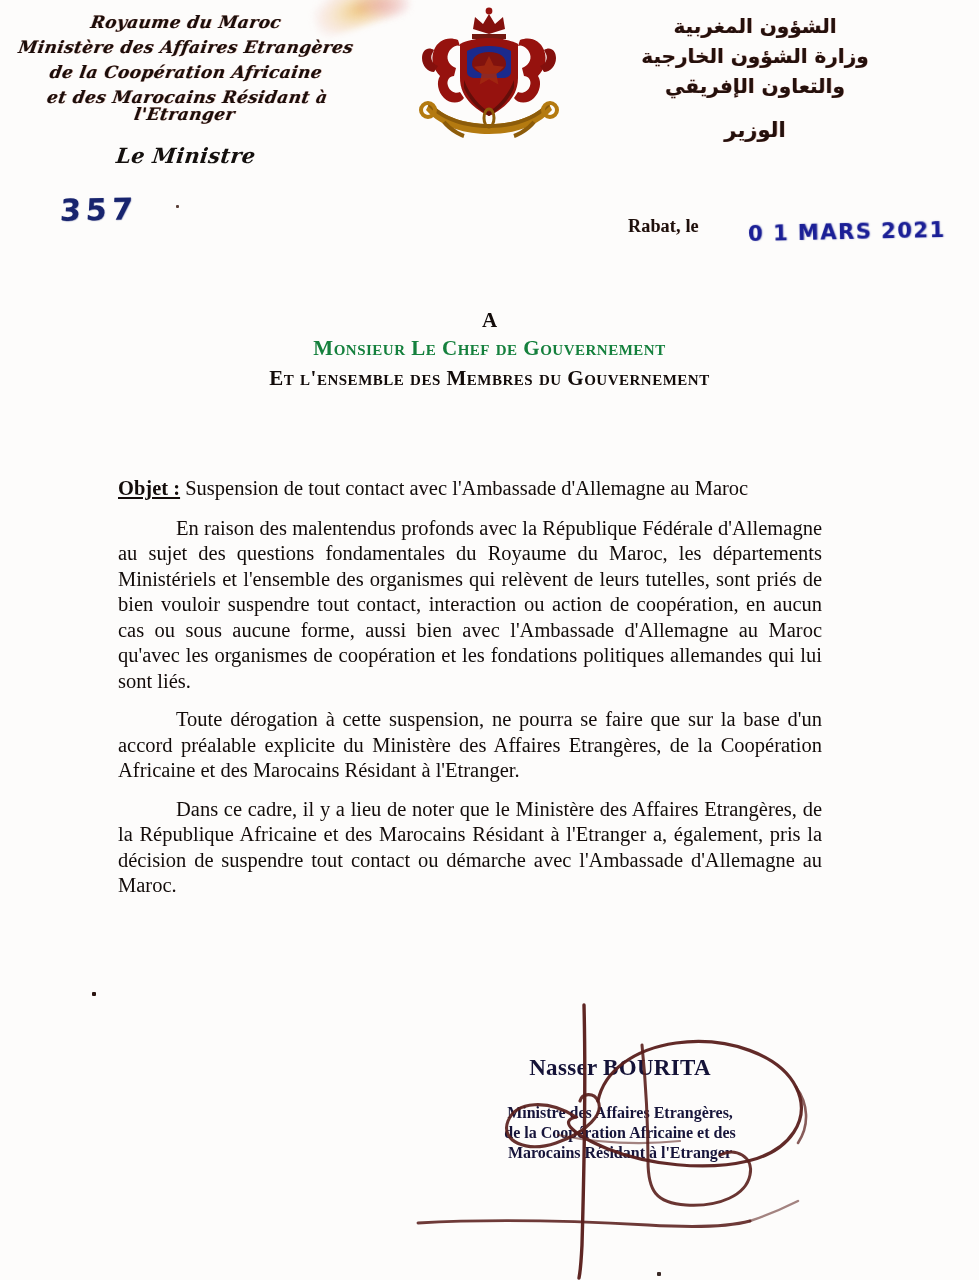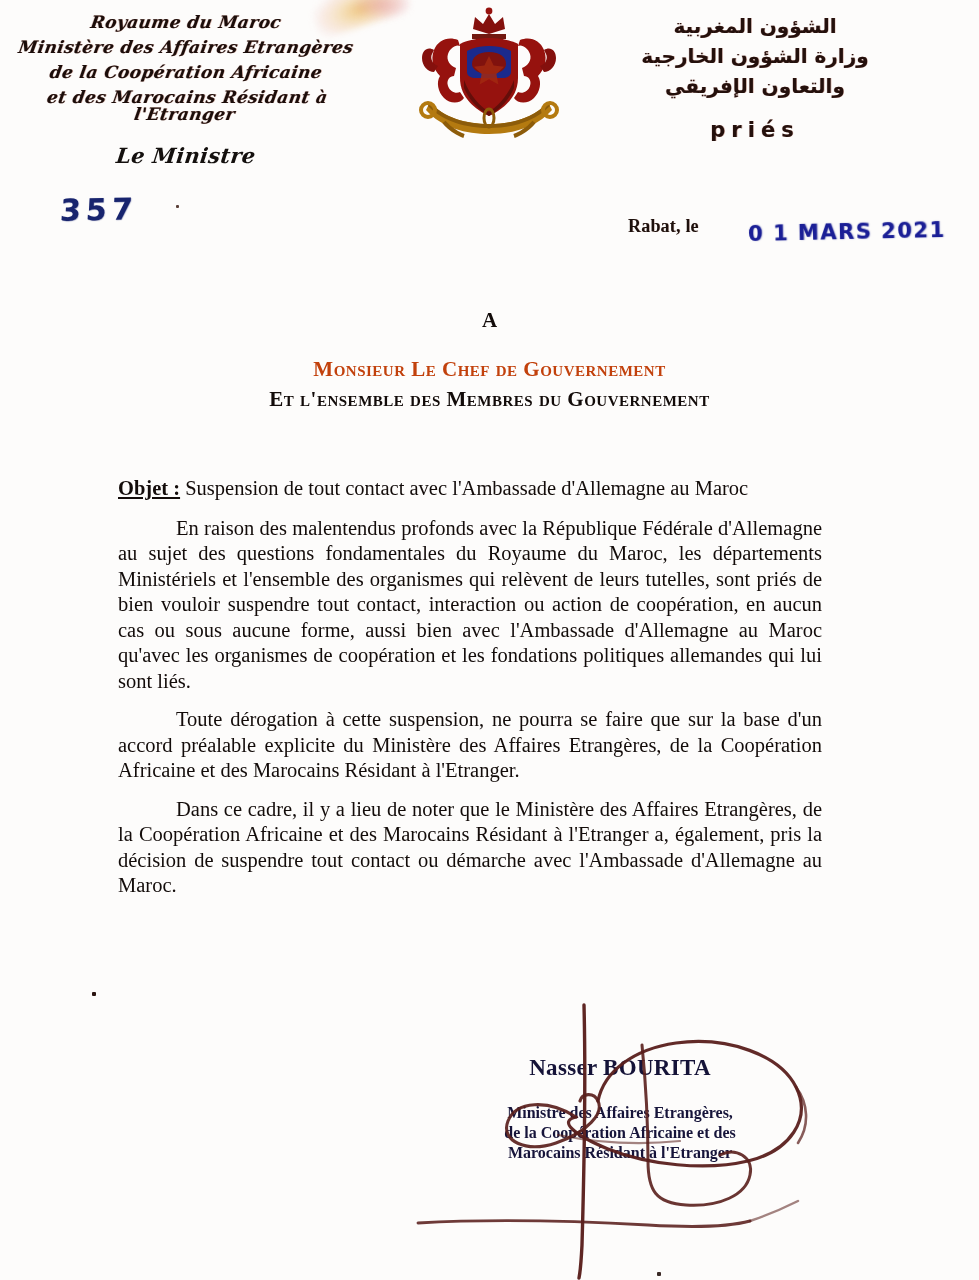--- a/index.html
+++ b/index.html
@@ -82,22 +82,22 @@
     text-shadow:0.8px 0.4px 1.2px rgba(20,28,140,.55);
   }
 
   
   .addr{position:absolute;left:0;top:308px;width:979px;text-align:center;}
   .addr .a{
     display:block;font-family:"Liberation Serif",serif;font-weight:700;
     font-size:21px;color:#120b09;
   }
   .addr .r1{
-    display:block;margin-top:24px;font-family:"Liberation Serif",serif;font-weight:700;
-    font-size:21px;font-variant:small-caps;letter-spacing:.5px;color:#c2410c;
+    display:block;margin-top:3px;font-family:"Liberation Serif",serif;font-weight:700;
+    font-size:21px;font-variant:small-caps;letter-spacing:.5px;color:#15803d;
   }
   .addr .r2{
     display:block;margin-top:5px;font-family:"Liberation Serif",serif;font-weight:700;
     font-size:21px;font-variant:small-caps;letter-spacing:.5px;color:#120b09;
   }
 
   
   .body{
     position:absolute;left:118px;top:476px;width:704px;
     font-family:"Liberation Serif",serif;font-size:20.5px;line-height:25.5px;
@@ -139,21 +139,21 @@
     <span class="l l2">Ministère des Affaires Etrangères</span>
     <span class="l l3">de la Coopération Africaine</span>
     <span class="l l4">et des Marocains Résidant à l'Etranger</span>
     <span class="minister">Le Ministre</span>
   </div>
 
   <div class="lh-ar">
     <span class="l l1">الشؤون المغربية</span>
     <span class="l l2">وزارة الشؤون الخارجية</span>
     <span class="l l3">والتعاون الإفريقي</span>
-    <span class="wazir">priés</span>
+    <span class="wazir">الوزير</span>
   </div>
 
   <div class="emblem">
     <svg viewBox="0 0 170 140" xmlns="http://www.w3.org/2000/svg">
       <g>
 
         <path d="M85 8 l6 10 8-7 2 12 -16 5 -16-5 2-12 8 7z" fill="#7d120f"></path>
         <circle cx="85" cy="5" r="3.4" fill="#8e1410"></circle>
         <path d="M68 28 h34 v5 h-34z" fill="#6d1a12"></path>
 
@@ -189,21 +189,21 @@
     <span class="r1">Monsieur Le Chef de Gouvernement</span>
     <span class="r2">Et l'ensemble des Membres du Gouvernement</span>
   </div>
 
   <div class="body">
     <p class="subject">
       <span class="obj">Objet :</span><span> Suspension de tout contact avec l'Ambassade d'Allemagne au Maroc</span>
     </p>
     <p class="para">En raison des malentendus profonds avec la République Fédérale d'Allemagne au sujet des questions fondamentales du Royaume du Maroc, les départements Ministériels et l'ensemble des organismes qui relèvent de leurs tutelles, sont priés de bien vouloir suspendre tout contact, interaction ou action de coopération, en aucun cas ou sous aucune forme, aussi bien avec l'Ambassade d'Allemagne au Maroc qu'avec les organismes de coopération et les fondations politiques allemandes qui lui sont liés.</p>
     <p class="para">Toute dérogation à cette suspension, ne pourra se faire que sur la base d'un accord préalable explicite du Ministère des Affaires Etrangères, de la Coopération Africaine et des Marocains Résidant à l'Etranger.</p>
-    <p class="para">Dans ce cadre, il y a lieu de noter que le Ministère des Affaires Etrangères, de la Coopération Africaine et des Marocains Résidant à l'Etranger a, également, pris la décision de suspendre tout contact ou démarche avec l'Ambassade d'Allemagne au Maroc.</p>
+    <p class="para">Dans ce cadre, il y a lieu de noter que le Ministère des Affaires Etrangères, de la République Africaine et des Marocains Résidant à l'Etranger a, également, pris la décision de suspendre tout contact ou démarche avec l'Ambassade d'Allemagne au Maroc.</p>
   </div>
 
   <div class="sigblock">
     <div class="signame">Nasser BOURITA</div>
     <div class="sigtitle">
       <span>Ministre des Affaires Etrangères,</span>
       <span>de la Coopération Africaine et des</span>
       <span>Marocains Résidant à l'Etranger</span>
     </div>
   </div>

